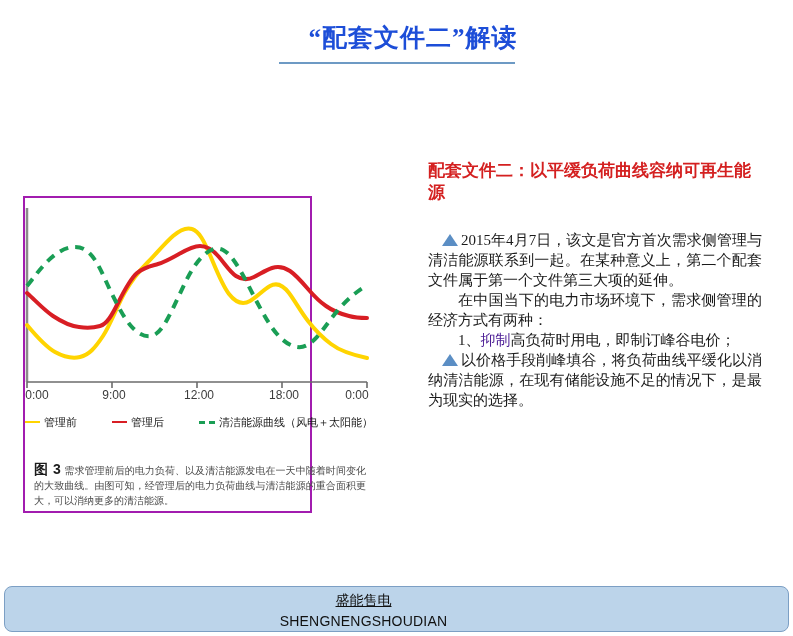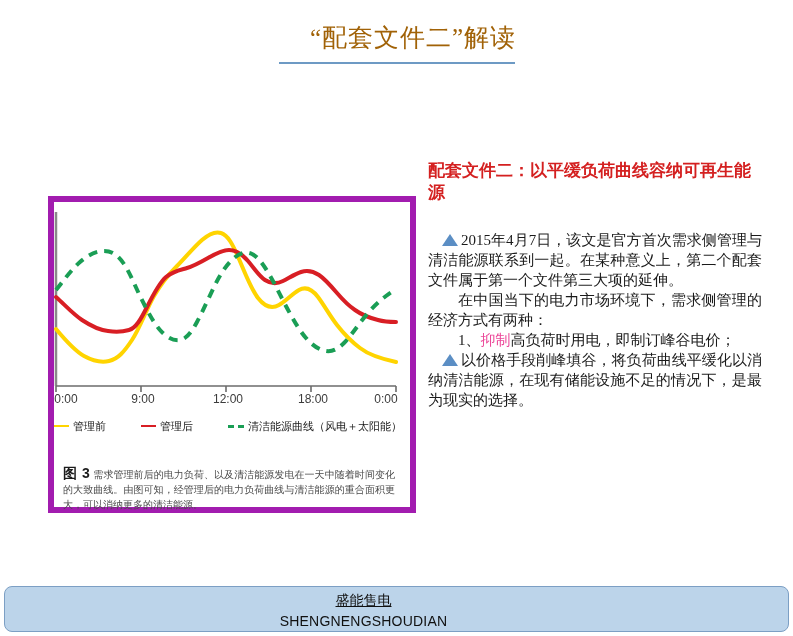--- a/index.html
+++ b/index.html
@@ -19,43 +19,43 @@
   .slide-header {
     position: absolute;
     left: 0;
     top: 22px;
     width: 793px;
     text-align: center;
   }
   .slide-title {
     font-family: "Liberation Serif", "DejaVu Serif", serif;
     font-size: 25px;
-    font-weight: normal;
-    color: #a16207;
+    font-weight: bold;
+    color: #1d4ed8;
     letter-spacing: 1px;
     line-height: 32px;
     display: block;
     padding-left: 33px;
   }
   .title-rule {
     width: 236px;
     height: 2px;
     background: #6d9ac4;
     margin: 8px auto 0 auto;
   }
 
   
   .chart-card {
     position: absolute;
-    left: 48px;
+    left: 23px;
     top: 196px;
-    width: 368px;
+    width: 289px;
     height: 317px;
     background: #ffffff;
-    border: 6px solid #a21caf;
+    border: 2px solid #a21caf;
     box-sizing: border-box;
   }
   .chart-plot {
     position: absolute;
     left: 0px;
     top: 2px;
     width: 348px;
     height: 190px;
   }
   .chart-plot svg {
@@ -145,21 +145,21 @@
   .body-para {
     font-family: "Liberation Serif", "DejaVu Serif", serif;
     font-size: 15px;
     line-height: 20px;
     color: #1a1a1a;
     margin: 0;
     text-align: justify;
     text-justify: inter-ideograph;
   }
   .indent2 { text-indent: 2em; }
-  .hl-red { color: #ec4899; }
+  .hl-red { color: #4c1d95; }
   .tri {
     display: inline-block;
     width: 0;
     height: 0;
     border-left: 8px solid transparent;
     border-right: 8px solid transparent;
     border-bottom: 12px solid #5b8ec4;
     vertical-align: -1px;
     margin-right: 3px;
   }

